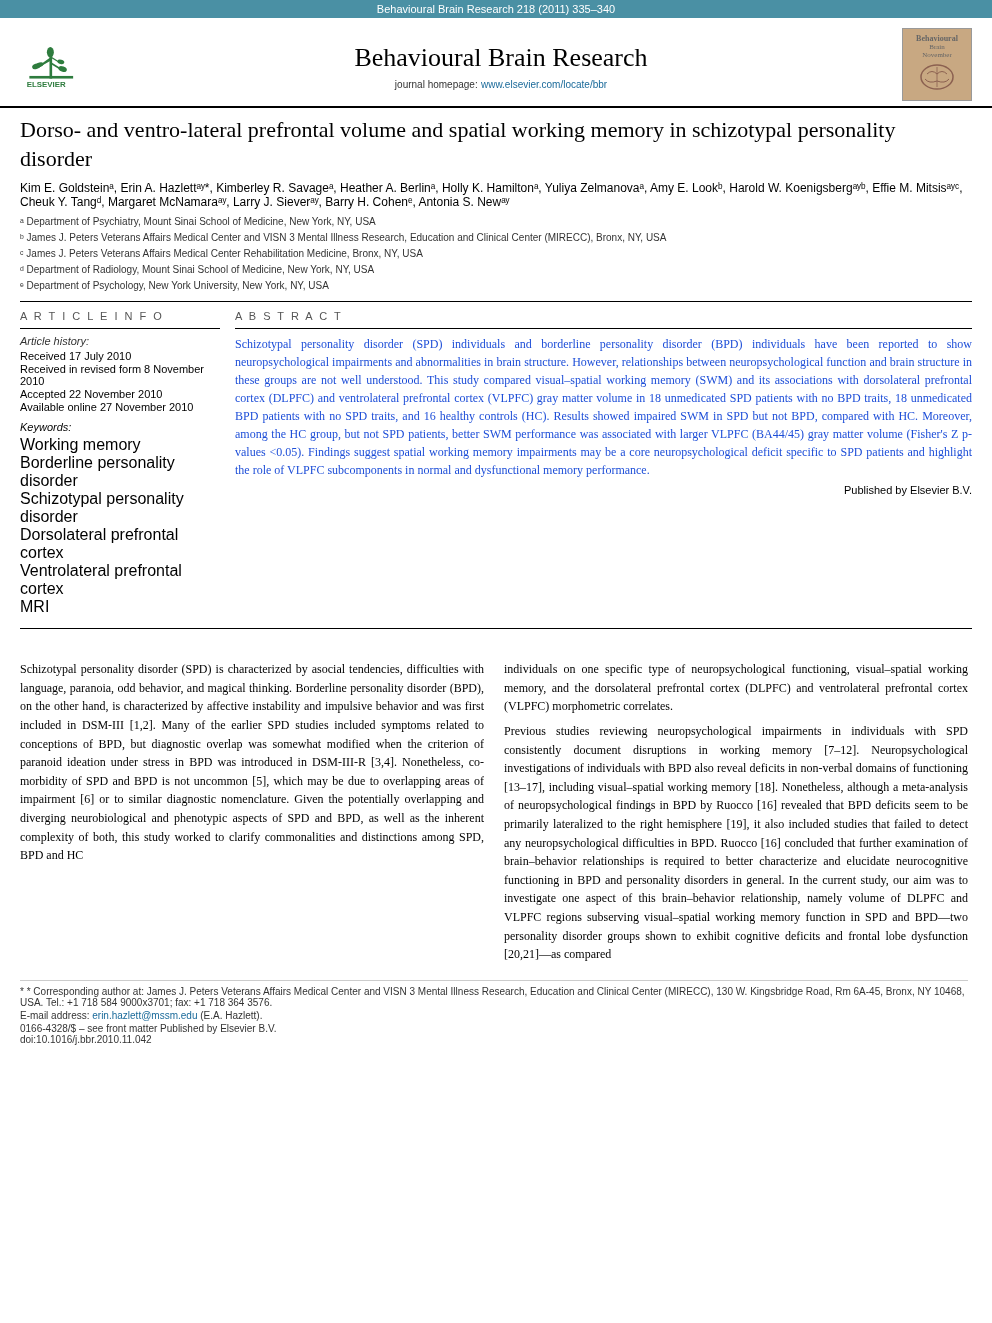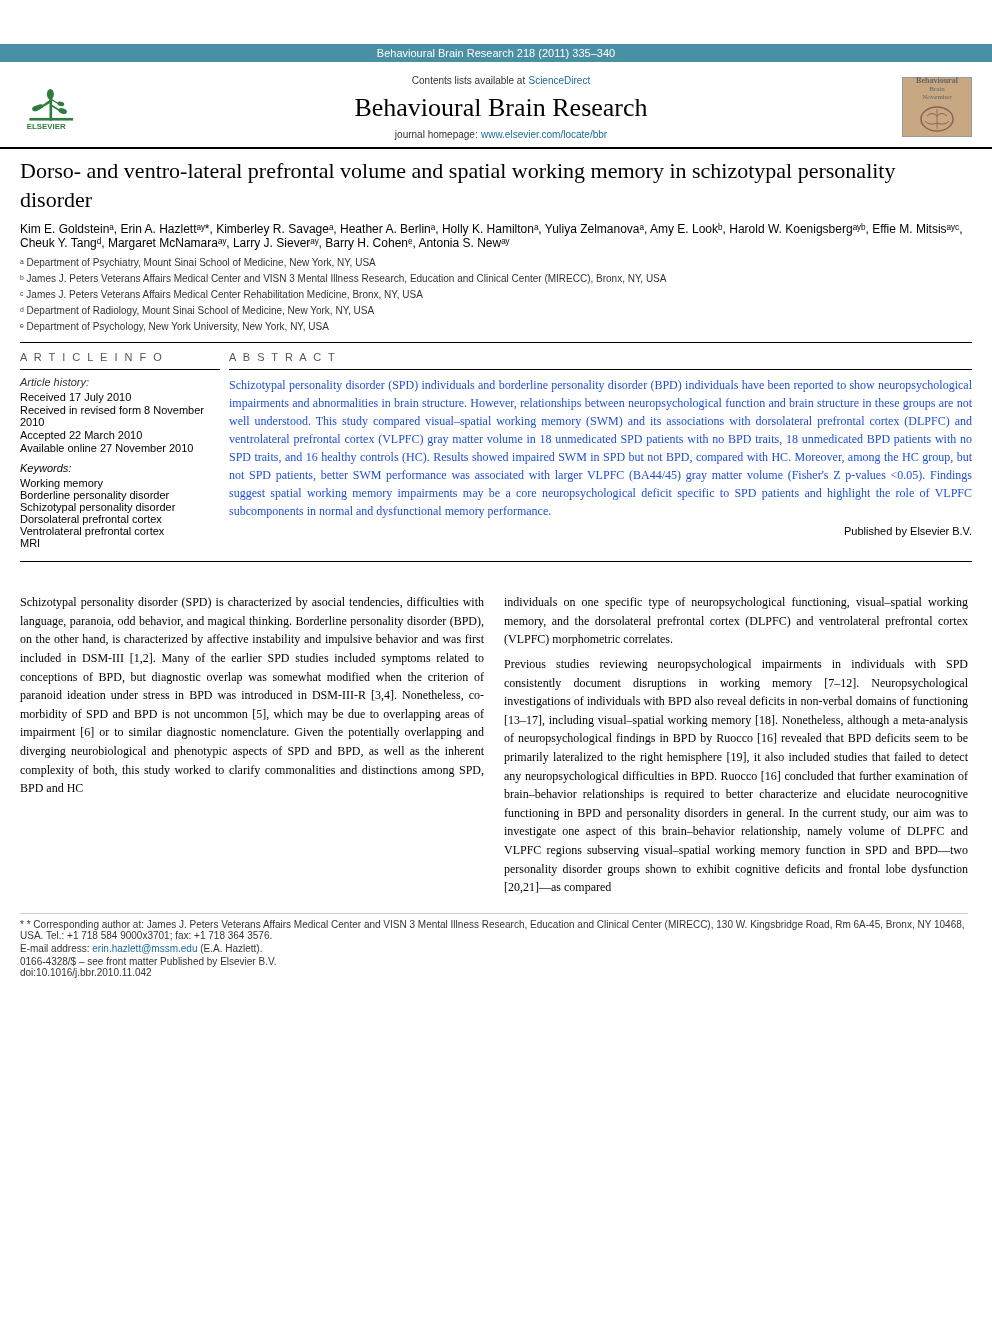--- a/index.html
+++ b/index.html
@@ -11,21 +11,20 @@
       width: 992px;
       min-height: 1323px;
     }
     .top-bar {
       background: #4a90a4;
       text-align: center;
       padding: 3px 0;
       font-size: 11px;
       color: #fff;
       font-family: Arial, sans-serif;
-      margin-top: 44px;
     }
     .journal-header {
       display: flex;
       align-items: center;
       justify-content: space-between;
       padding: 10px 20px 5px 20px;
       border-bottom: 2px solid #000;
     }
     .journal-header-center {
       text-align: center;
@@ -39,21 +38,21 @@
       margin: 5px 0 3px;
     }
     .elsevier-logo {
       width: 80px;
       display: flex;
       flex-direction: column;
       align-items: center;
     }
     .thumb-img {
       width: 70px;
-      height: 60px;
+      height: 73px;
       background: #c8a882;
       border: 1px solid #999;
       font-size: 8px;
       display: flex;
       align-items: center;
       justify-content: center;
       color: #555;
     }
     .article-section {
       padding: 8px 20px 0 20px;
@@ -87,21 +86,21 @@
     .affiliations div {
       margin-bottom: 1px;
     }
     .divider {
       border: none;
       border-top: 1px solid #000;
       margin: 6px 0;
     }
     .two-col {
       display: flex;
-      gap: 9px;
+      gap: 15px;
       margin-top: 8px;
     }
     .col-left {
       width: 200px;
       min-width: 200px;
     }
     .col-right {
       flex: 1;
     }
     .section-heading {
@@ -126,21 +125,21 @@
       margin-bottom: 1px;
     }
     .keywords-heading {
       font-style: italic;
       font-size: 11px;
       font-family: Arial, sans-serif;
       margin-top: 8px;
       margin-bottom: 3px;
     }
     .keyword-item {
-      font-size: 11px;
+      font-size: 16px;
       font-family: Arial, sans-serif;
       color: #000;
     }
     .abstract-text {
       font-size: 12px;
       line-height: 1.5;
       color: #1d4ed8;
       text-align: justify;
     }
     .published-by {
@@ -218,24 +217,20 @@
       <ellipse cx="13" cy="29" rx="5" ry="3" fill="#2e7c3e" transform="rotate(-20,13,29)"></ellipse>
       <ellipse cx="43" cy="32" rx="5" ry="3" fill="#2e7c3e" transform="rotate(20,43,32)"></ellipse>
       <ellipse cx="41" cy="24" rx="4" ry="2.5" fill="#2e7c3e" transform="rotate(15,41,24)"></ellipse>
       <ellipse cx="17" cy="27" rx="4" ry="2.5" fill="#2e7c3e" transform="rotate(-15,17,27)"></ellipse>
       <ellipse cx="29" cy="13" rx="4" ry="6" fill="#2e7c3e"></ellipse>
       <text x="2" y="53" font-size="9" font-family="Arial" font-weight="bold" fill="#2e7c3e">ELSEVIER</text>
     </svg>
   </div>
 
   <div class="journal-header-center">
-    <div>
-      <span style="font-size:10px;font-family:Arial;color:#333">Contents lists available at</span>
-      <span class="link" style="font-size:10px;font-family:Arial;">ScienceDirect</span>
-    </div>
     <div class="journal-title">Behavioural Brain Research</div>
     <div>
       <span style="font-size:10px;font-family:Arial;color:#333">journal homepage:</span>
       <span class="link" style="font-size:10px;font-family:Arial;">www.elsevier.com/locate/bbr</span>
     </div>
   </div>
 
   <div class="thumb-img">
     <div style="font-size:7px;text-align:center;color:#666;padding:3px;">
       <div style="font-weight:bold;font-size:8px;">Behavioural</div>
@@ -267,21 +262,21 @@
   <hr class="divider">
 
   <div class="two-col">
 
     <div class="col-left">
       <div class="section-heading">A R T I C L E   I N F O</div>
       <hr class="divider">
       <div class="article-info-label">Article history:</div>
       <div class="article-info-entry">Received 17 July 2010</div>
       <div class="article-info-entry">Received in revised form 8 November 2010</div>
-      <div class="article-info-entry">Accepted 22 March 2010</div>
+      <div class="article-info-entry">Accepted 22 November 2010</div>
       <div class="article-info-entry">Available online 27 November 2010</div>
 
       <div class="keywords-heading">Keywords:</div>
       <div class="keyword-item">Working memory</div>
       <div class="keyword-item">Borderline personality disorder</div>
       <div class="keyword-item">Schizotypal personality disorder</div>
       <div class="keyword-item">Dorsolateral prefrontal cortex</div>
       <div class="keyword-item">Ventrolateral prefrontal cortex</div>
       <div class="keyword-item">MRI</div>
     </div>

